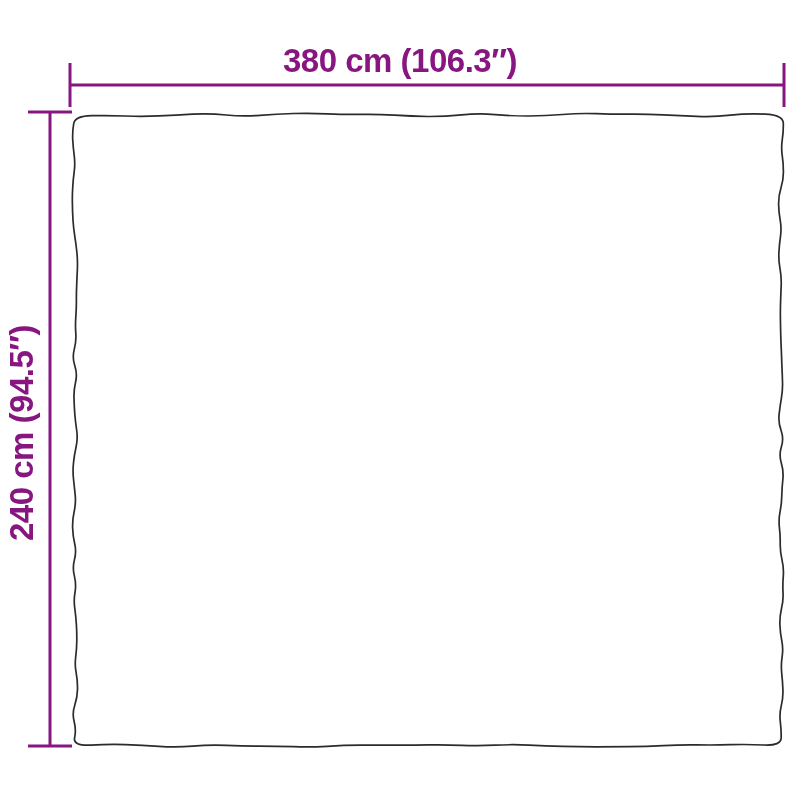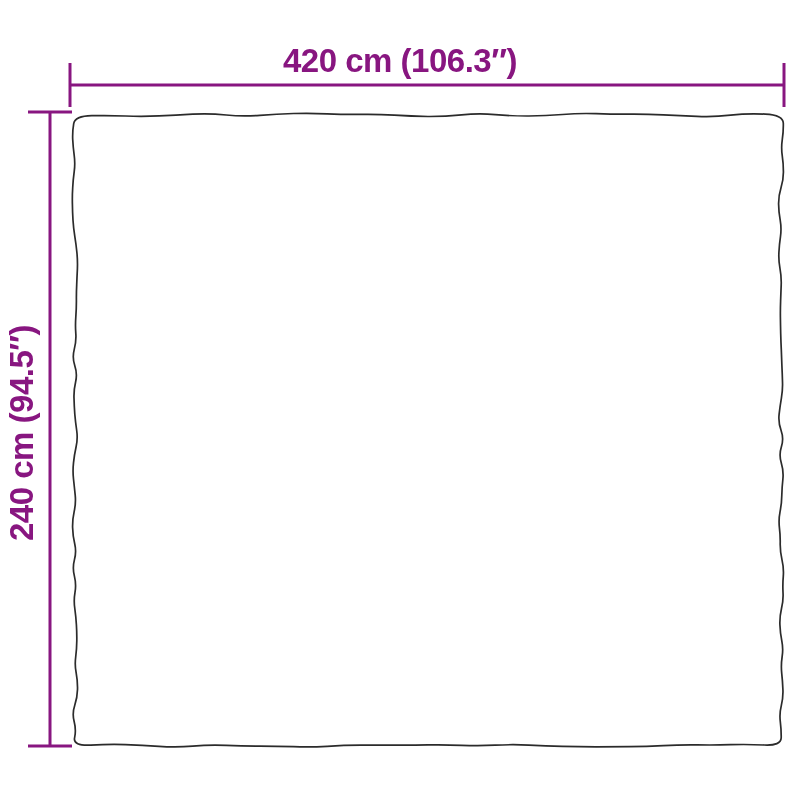--- a/index.html
+++ b/index.html
@@ -66,17 +66,17 @@
       <line x1="784" y1="63" x2="784" y2="107"></line>
     </g>
 
     <g class="dim">
       <line x1="50" y1="112" x2="50" y2="746"></line>
       <line x1="28" y1="112" x2="72" y2="112"></line>
       <line x1="28" y1="746" x2="72" y2="746"></line>
     </g>
   </svg>
 
-  <div class="dim-label top-label">420 cm (106.3″)</div>
+  <div class="dim-label top-label">380 cm (106.3″)</div>
 
   <div class="dim-label left-label">240 cm (94.5″)</div>
 
 </div>
 
 </body></html>

